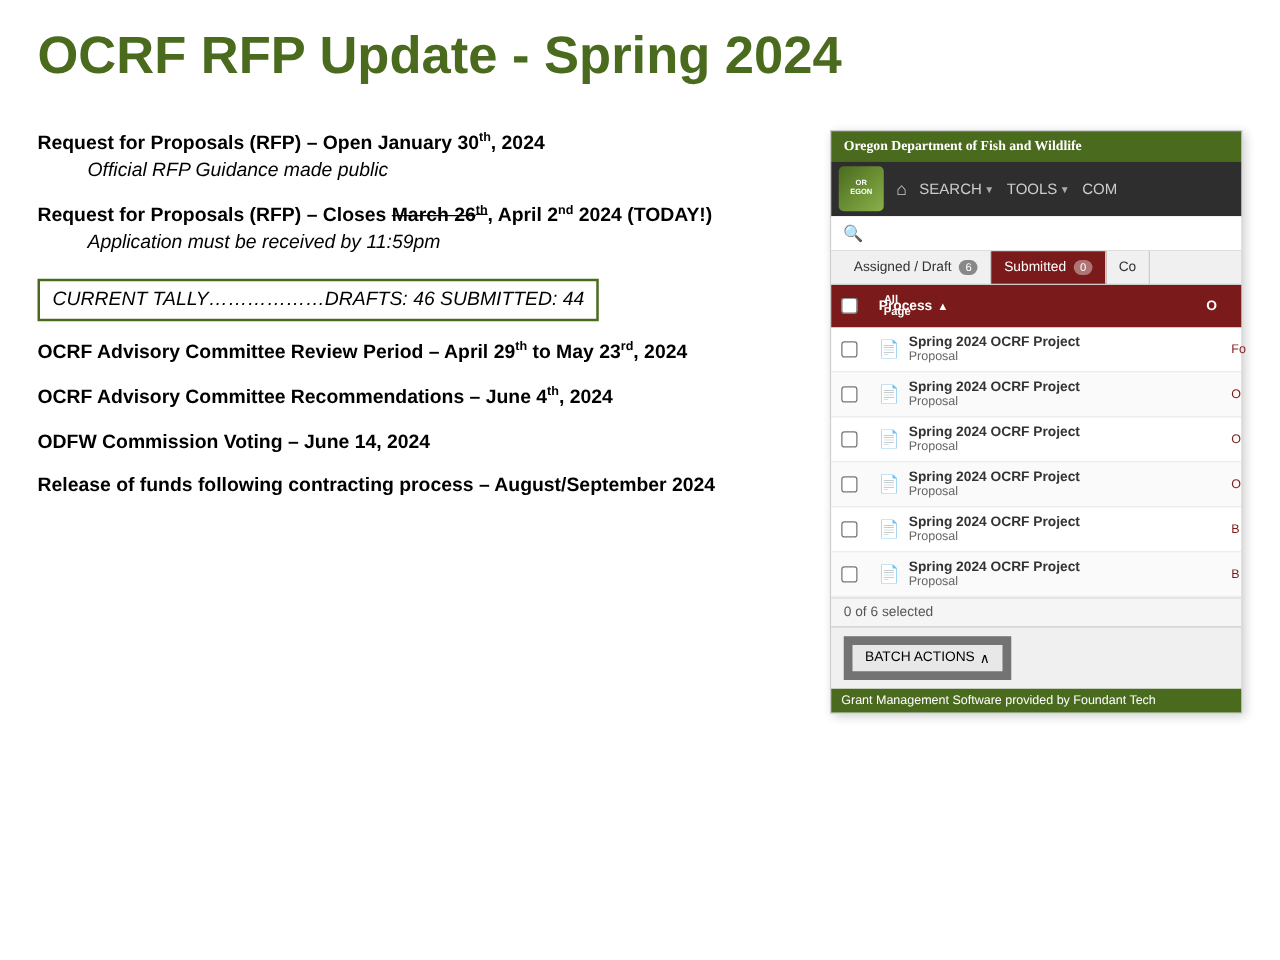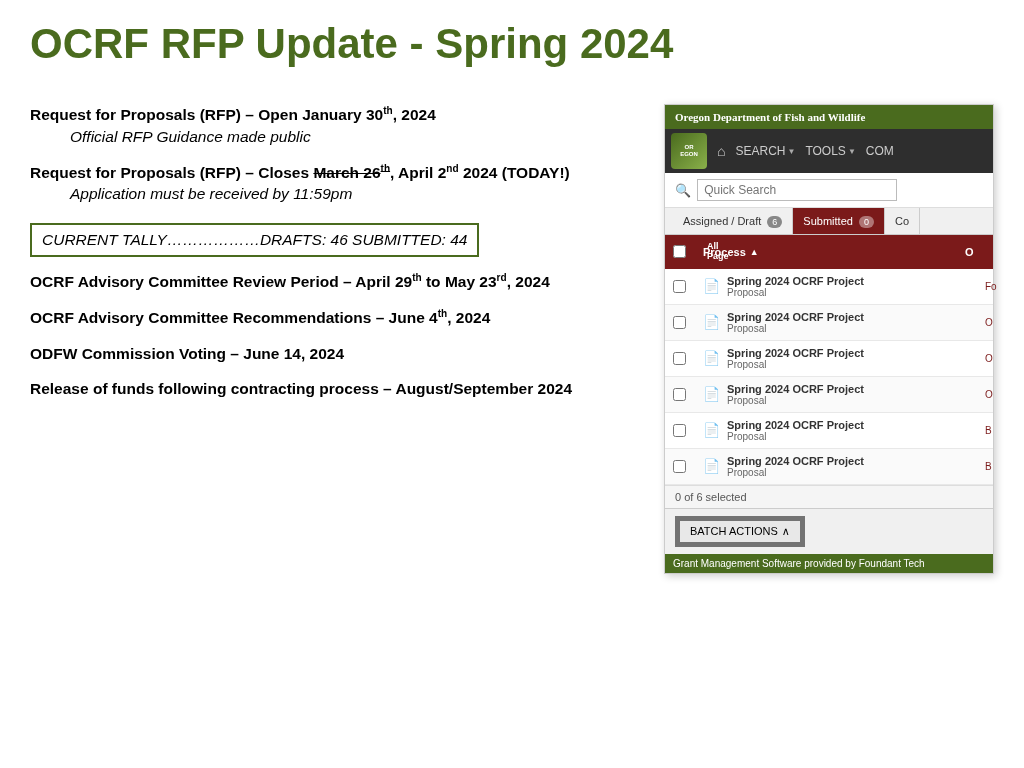--- a/index.html
+++ b/index.html
@@ -275,21 +275,21 @@
     .app-batch-actions {
       background: #f0f0f0;
       padding: 7px 10px;
       border-top: 1px solid #ccc;
       display: flex;
       align-items: center;
       gap: 6px;
     }
 
     .batch-btn {
-      border: 5px solid #737373;
+      border: 7px solid #737373;
       background: #e8e8e8;
       padding: 4px 10px;
       font-size: 11px;
       cursor: pointer;
       display: flex;
       align-items: center;
       gap: 4px;
     }
 
     .app-footer-bar {
@@ -373,21 +373,20 @@
         <span>TOOLS</span>
         <span class="caret">▼</span>
       </div>
       <div class="app-nav-item">
         <span>COM</span>
       </div>
     </div>
 
     <div class="app-search-bar">
       <span class="search-icon-small">🔍</span>
-      <input type="text" placeholder="Quick Search" style="">
     </div>
 
     <div class="app-tabs">
       <div class="app-tab">
         Assigned / Draft <span class="badge">6</span>
       </div>
       <div class="app-tab active">
         <span>Submitted</span>
         <span class="badge">0</span>
       </div>

